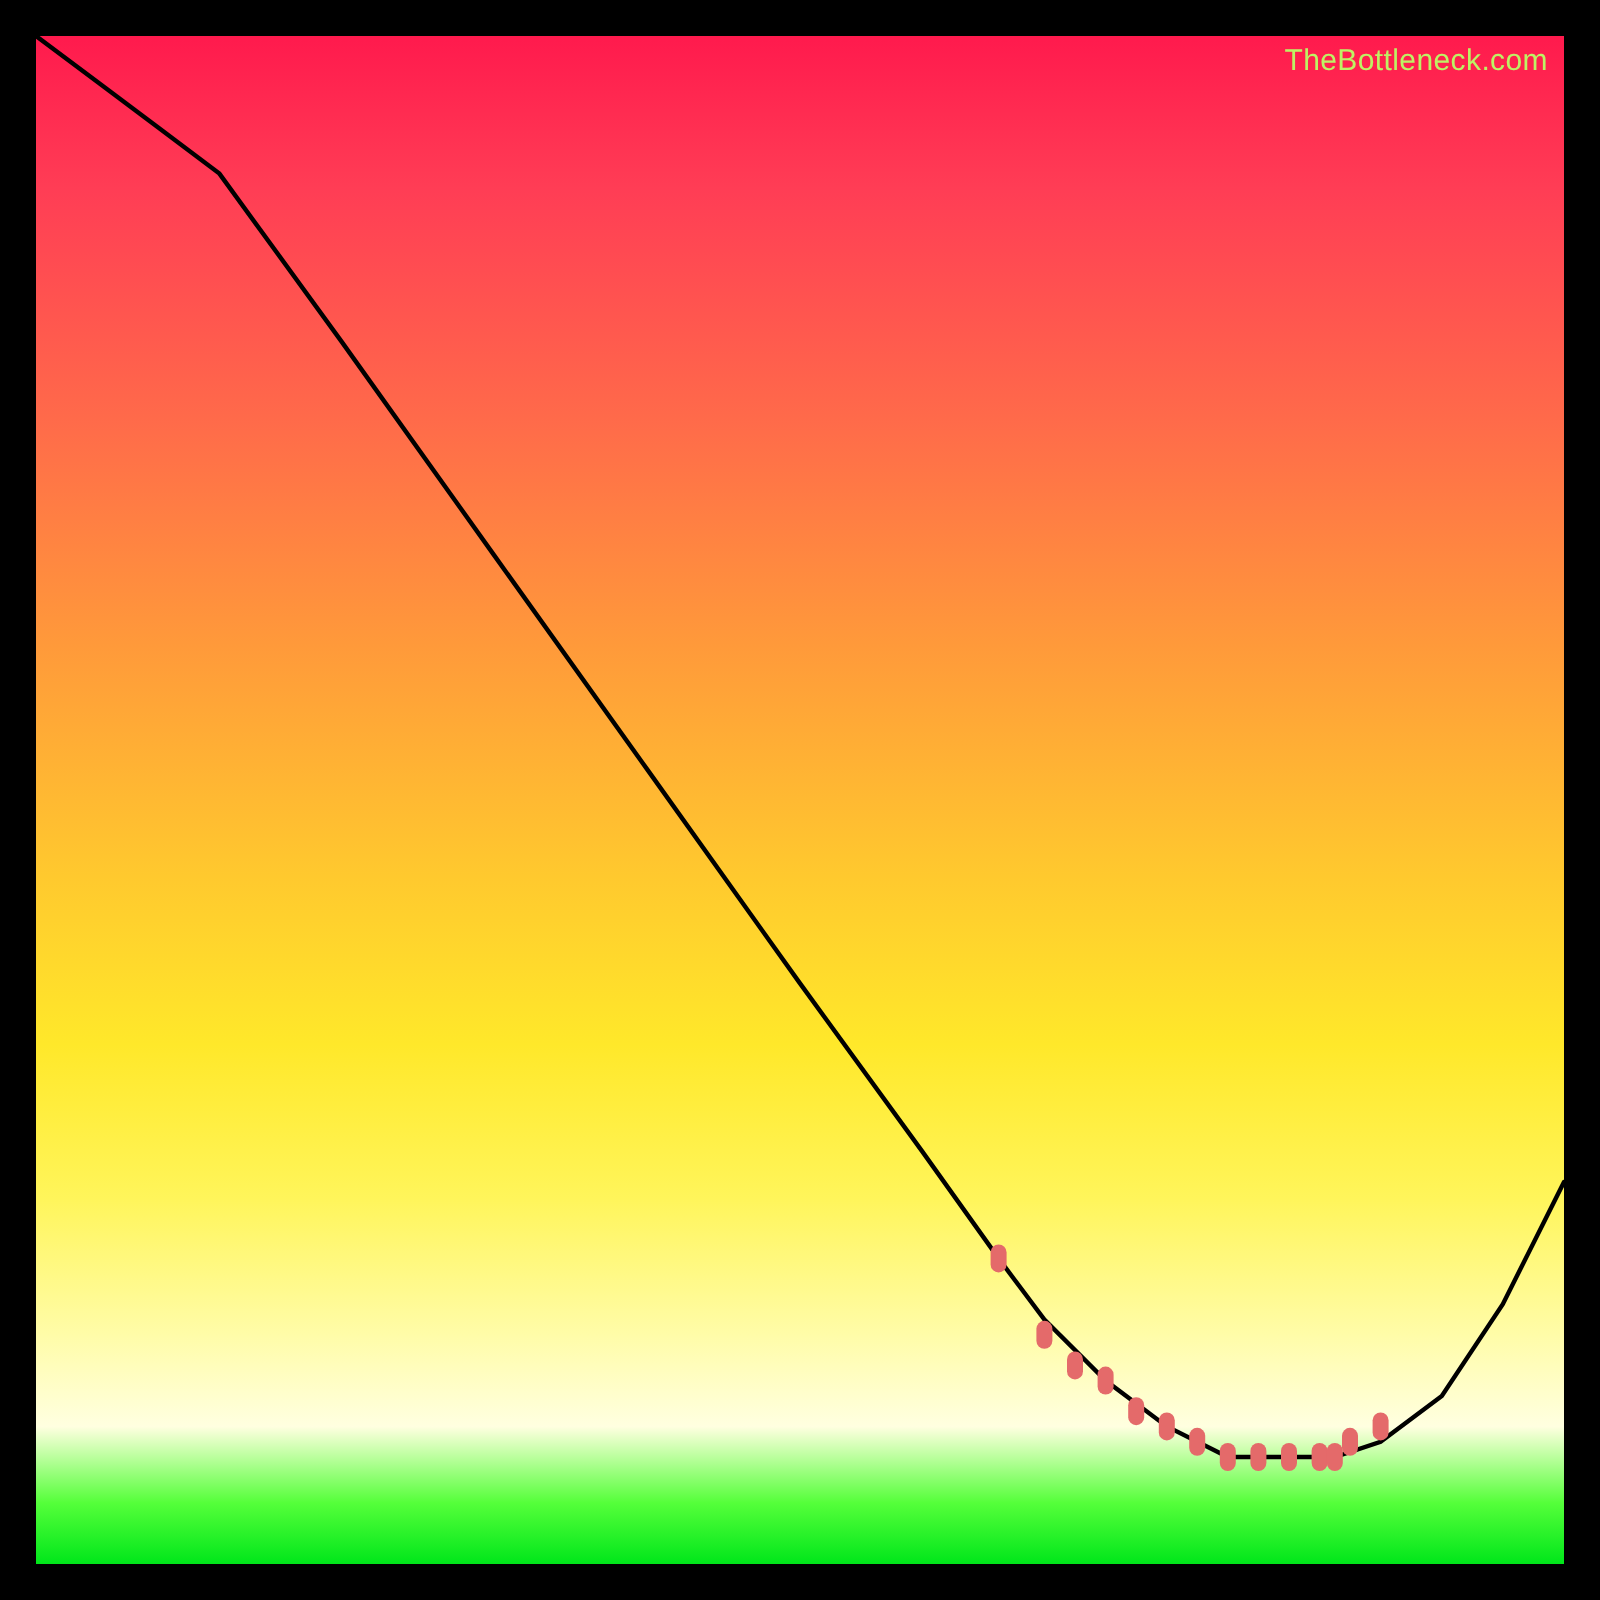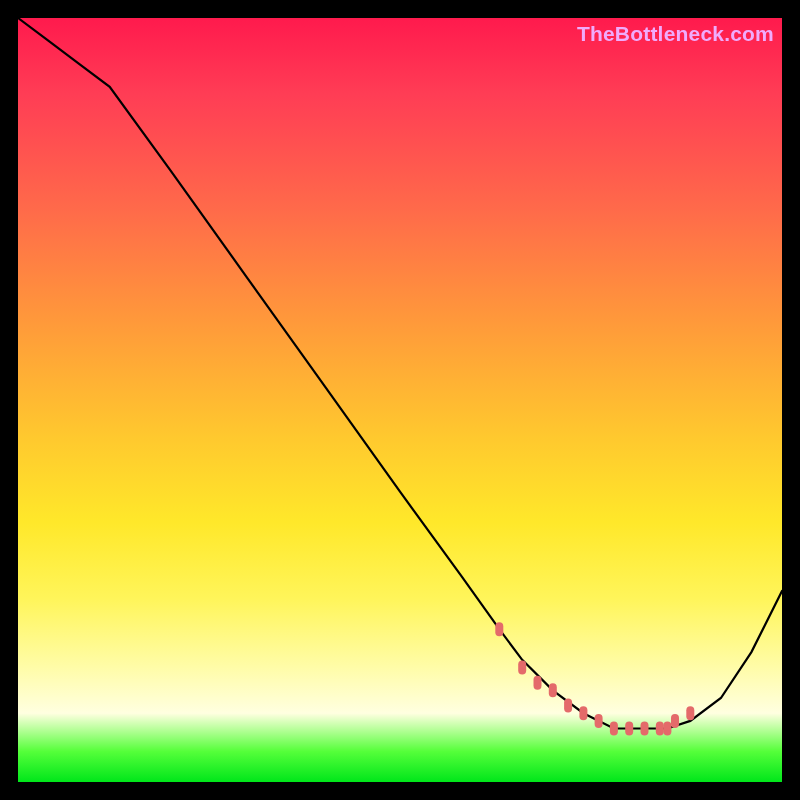--- a/index.html
+++ b/index.html
@@ -45,23 +45,23 @@
       #fffca8 85%,
       #ffffe0 91%,
       #55ff3a 96%,
       #00e61a 100%
     );
   }
   .watermark {
     position: absolute;
     top: 4px;
     right: 8px;
-    color: #f0abfc;
-    font-size: 21px;
-    font-weight: 700;
+    color: #bef264;
+    font-size: 15px;
+    font-weight: 400;
     letter-spacing: 0.2px;
     user-select: none;
   }
   svg.curve {
     position: absolute;
     left: 0;
     top: 0;
     width: 764px;
     height: 764px;
   }

